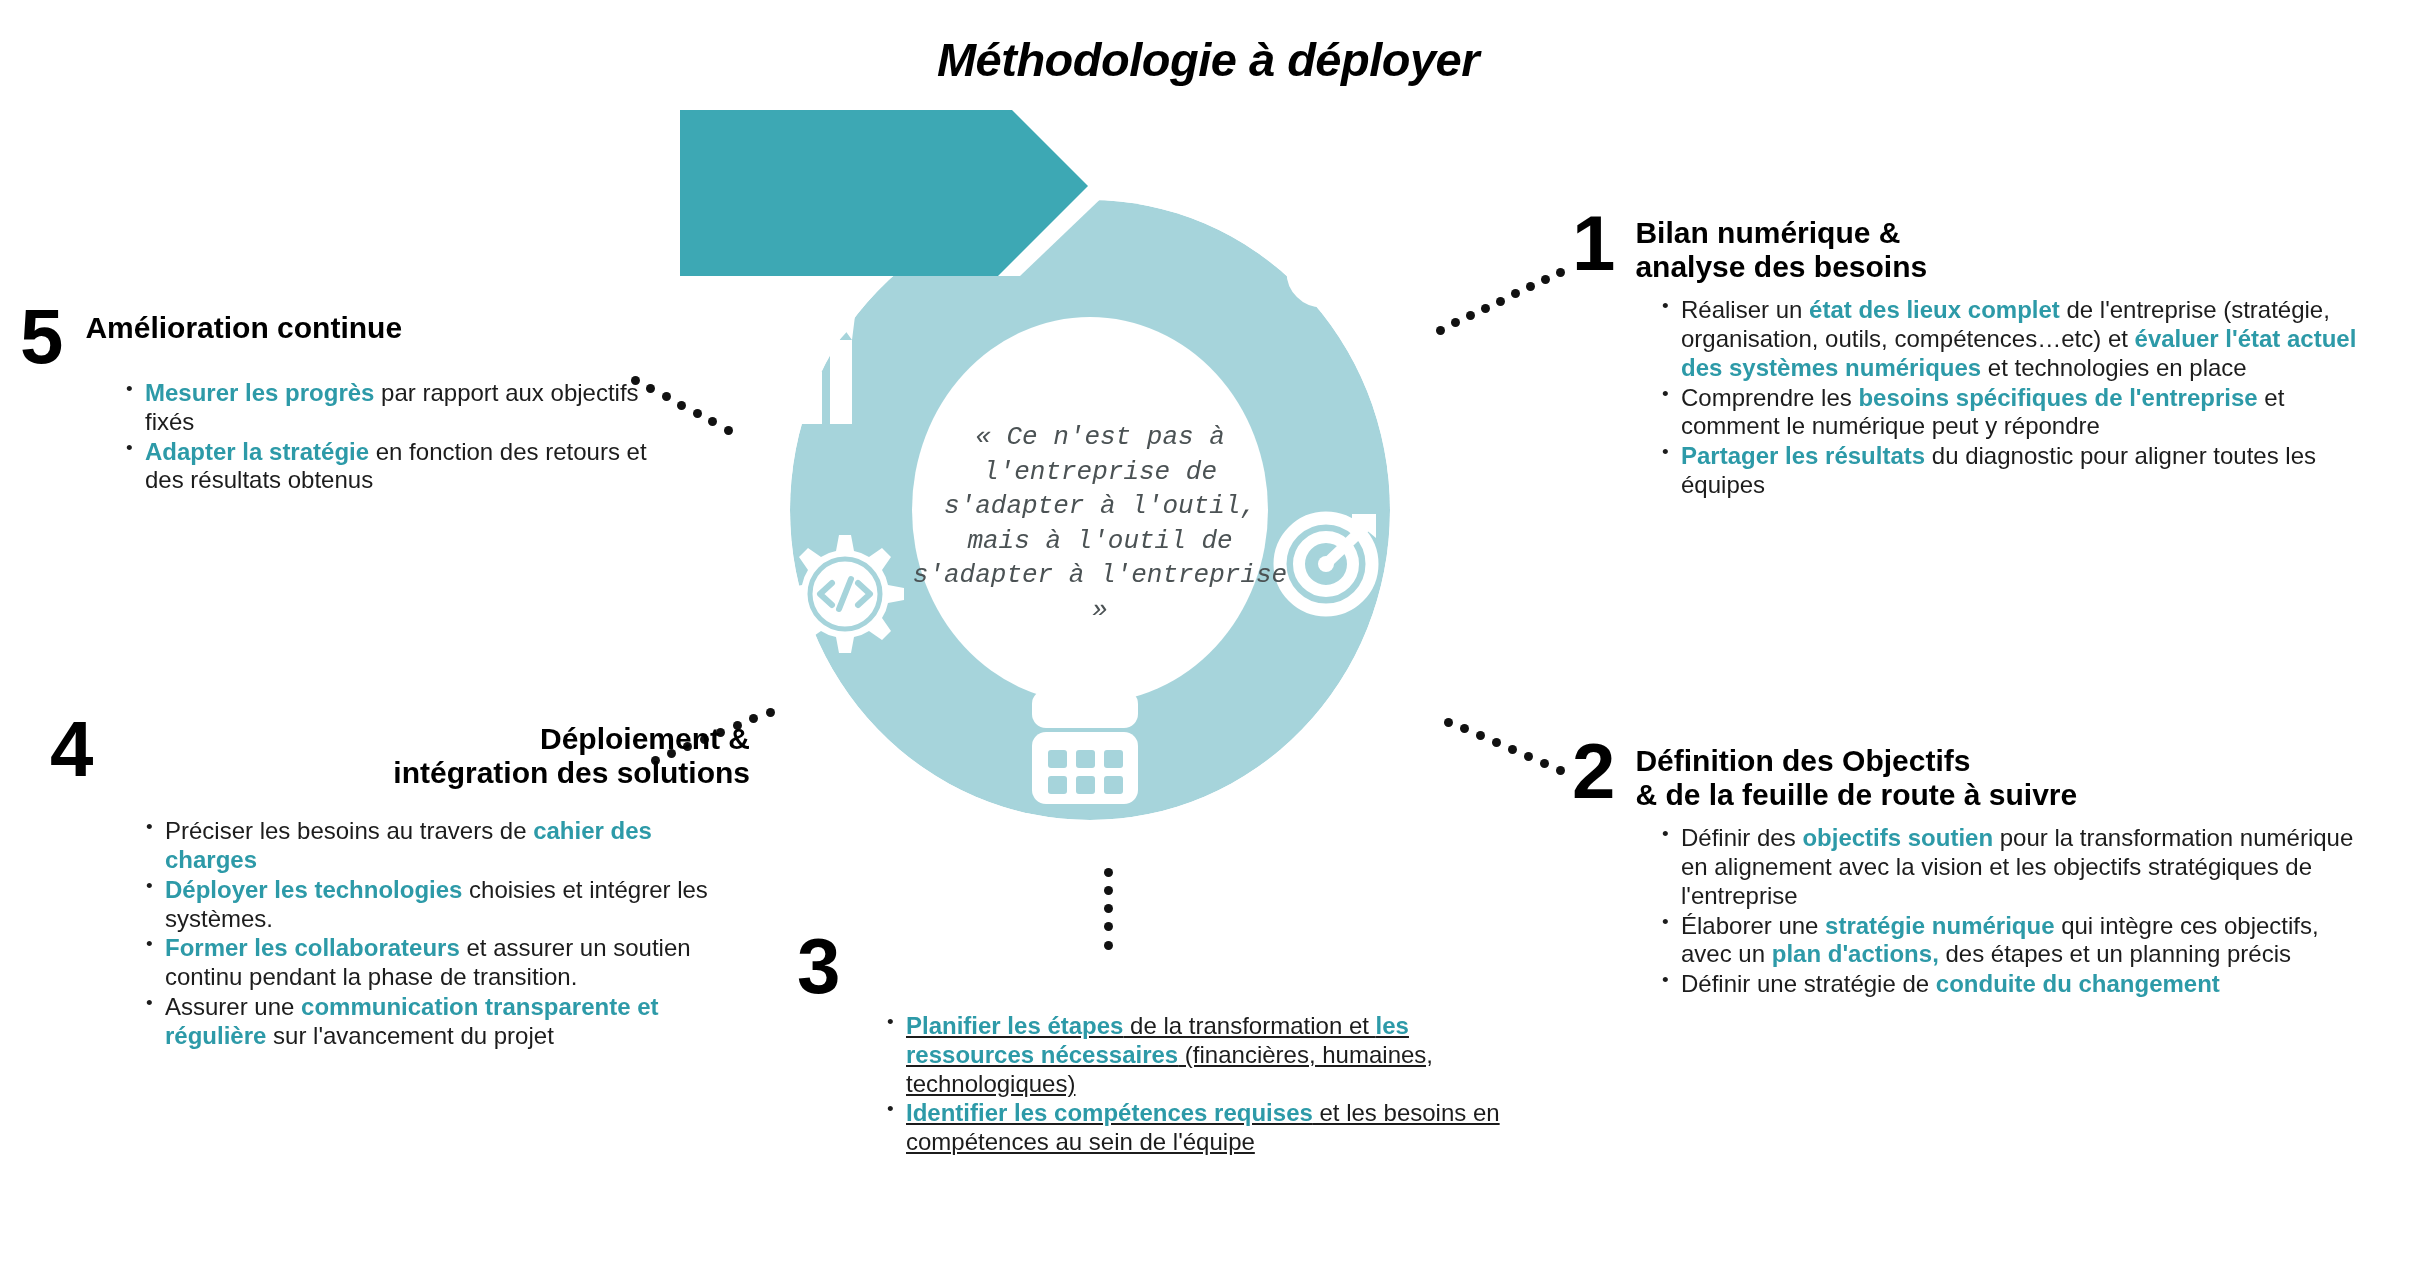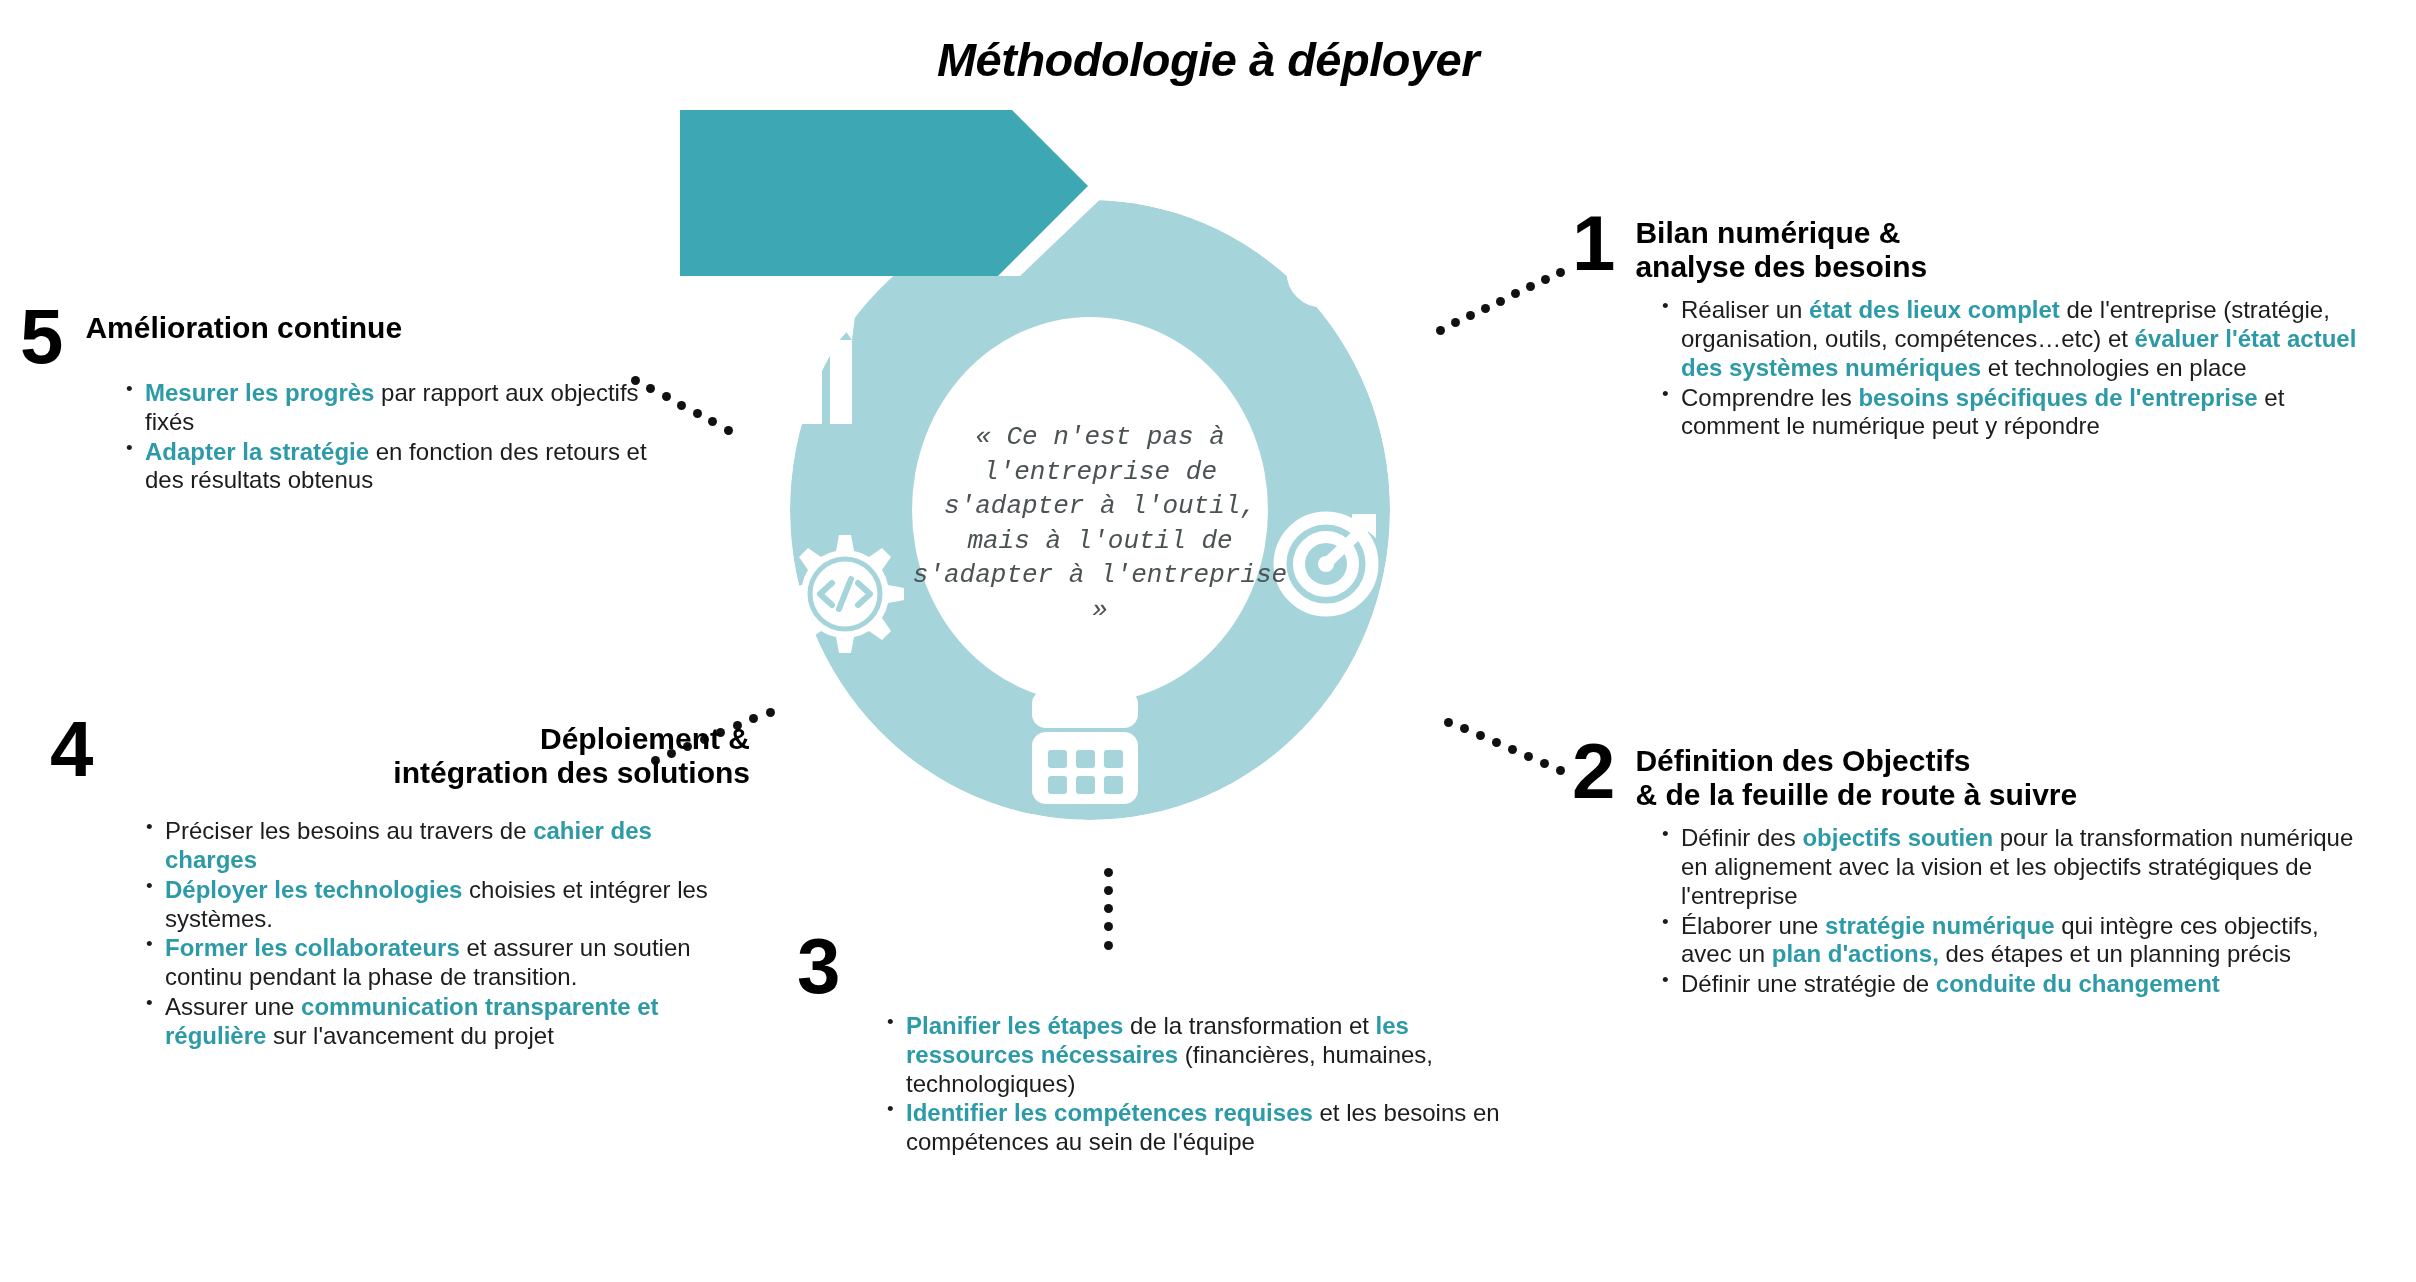--- a/index.html
+++ b/index.html
@@ -59,21 +59,21 @@
   #step-1 { left:1572px; top:212px; width:800px; }
   #step-1 .step-num { margin-right:20px; }
   #step-1 .step-body { margin-top:13px; margin-left:84px; }
 
   #step-2 { left:1572px; top:740px; width:800px; }
   #step-2 .step-num { margin-right:20px; }
   #step-2 .step-body { margin-top:13px; margin-left:84px; }
 
   #step-3 { left:797px; top:935px; width:740px; }
   #step-3 .step-num { margin-right:20px; }
-  #step-3 .step-body { margin-top:13px; margin-left:84px; }
+  #step-3 .step-body { margin-top:13px; margin-left:84px;text-decoration:underline; }
 
   #step-4 { left:50px; top:718px; width:700px; }
   #step-4 .step-head { justify-content:flex-start; }
   #step-4 .step-title { text-align:right; flex:1; }
   #step-4 .step-num { margin-right:20px; }
   #step-4 .step-body { margin-top:28px; margin-left:90px; }
 
   #step-5 { left:20px; top:305px; width:660px; }
   #step-5 .step-num { margin-right:22px; }
   #step-5 .step-title { padding-top:6px; }
@@ -216,20 +216,21 @@
 
 <div class="step" id="step-1">
   <div class="step-head">
     <div class="step-num">1</div>
     <div class="step-title"><span>Bilan numérique &amp;</span><br><span>analyse des besoins</span></div>
   </div>
   <div class="step-body">
       <ul>
         <li><span>Réaliser un </span><span class="hl">état des lieux complet</span><span> de l'entreprise (stratégie, organisation, outils, compétences…etc) et </span><span class="hl">évaluer l'état actuel des systèmes numériques</span><span> et technologies en place</span></li>
         <li><span>Comprendre les </span><span class="hl">besoins spécifiques de l'entreprise</span><span> et comment le numérique peut y répondre</span></li>
+        <li><span class="hl">Partager les résultats</span><span> du diagnostic pour aligner toutes les équipes</span></li>
       </ul>
     </div>
 </div>
 
 <div class="step" id="step-2">
   <div class="step-head">
     <div class="step-num">2</div>
     <div class="step-title"><span>Définition des Objectifs</span><br><span>&amp; de la feuille de route à suivre</span></div>
   </div>
   <div class="step-body">

